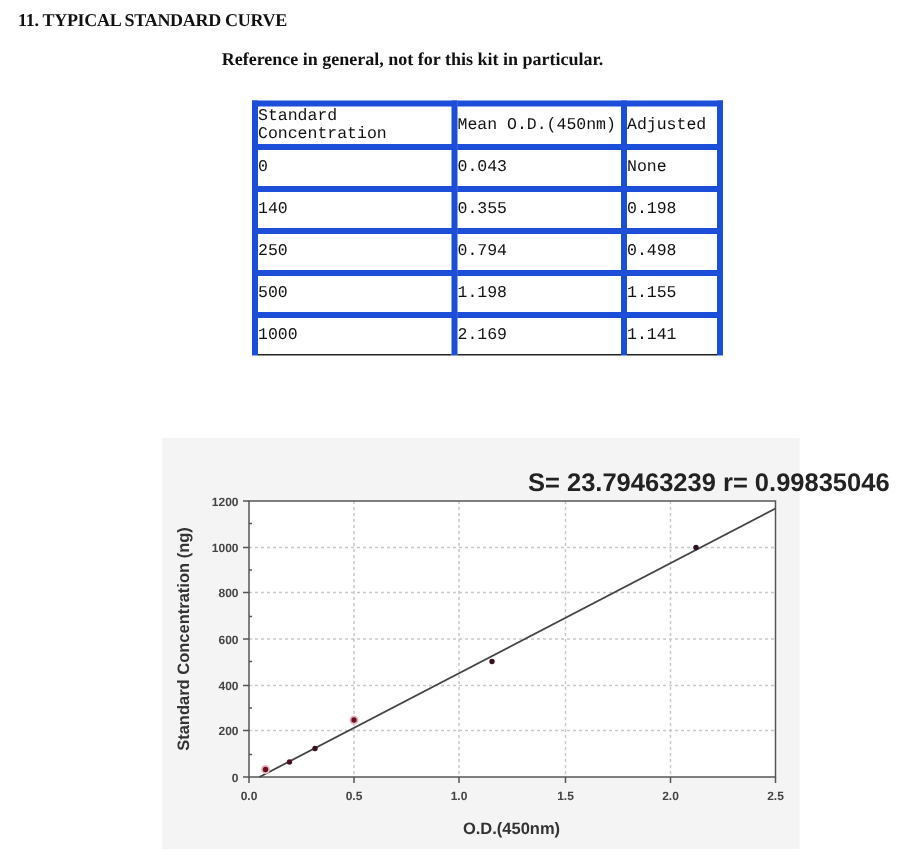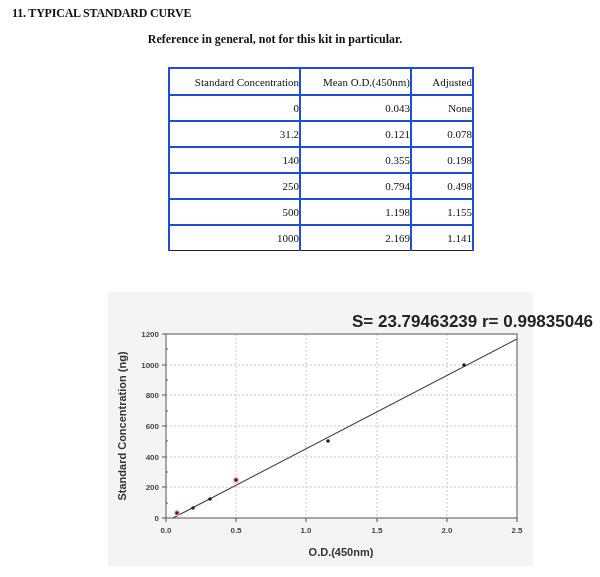--- a/index.html
+++ b/index.html
@@ -1,20 +1,20 @@
 <!DOCTYPE html>
 <html><head>
 <meta charset="utf-8">
 <style>
   html, body { margin: 0; padding: 0; background: #ffffff; }
   body { width: 600px; height: 577px; position: relative; overflow: hidden; font-family: "Liberation Serif", serif; color: #111; }
   .section-title { position: absolute; left: 12px; top: 6px; font-weight: bold; font-size: 12px; letter-spacing: -0.2px; }
   .subtitle { position: absolute; left: 0; width: 512px; text-align: center; top: 32px; font-weight: bold; font-size: 12px; padding-left: 38px; box-sizing: border-box; }
   table.std { position: absolute; left: 168px; top: 67px; border-collapse: collapse; font-size: 11px; }
-  table.std td, table.std th { border: 2px solid #1d4ed8; height: 24px; padding: 0; text-align: right; font-weight: normal; }
+  table.std td, table.std th { border: 4px solid #1d4ed8; height: 24px; padding: 0; text-align: left; font-weight: normal; font-family: Liberation Mono, monospace; }
   table.std th { height: 25px; }
   table.std tr:last-child td { border-bottom: 1px solid #222; }
   .c1 { width: 129px; } .c2 { width: 109px; } .c3 { width: 60px; }
   .chart-panel { position: absolute; left: 108px; top: 292px; width: 425px; height: 274px; background: #f4f4f4; }
   .eq { position: absolute; left: 352px; top: 312px; font-family: "Liberation Sans", sans-serif; font-size: 17px; color: #222; font-weight: bold; }
   svg.plot { position: absolute; left: 0; top: 0; }
   .tick { font-family: "Liberation Sans", sans-serif; font-size: 8px; font-weight: bold; fill: #444; }
   .axis-label { font-family: "Liberation Sans", sans-serif; font-size: 11px; font-weight: bold; fill: #333; }
 </style>
 </head>
@@ -27,25 +27,20 @@
   <tbody>
       <tr>
     <th class="c1">Standard Concentration</th>
     <th class="c2">Mean O.D.(450nm)</th>
     <th class="c3">Adjusted</th>
   </tr>
   <tr>
     <td>0</td>
     <td>0.043</td>
     <td>None</td>
-  </tr>
-  <tr>
-    <td>31.2</td>
-    <td>0.121</td>
-    <td>0.078</td>
   </tr>
   <tr>
     <td>140</td>
     <td>0.355</td>
     <td>0.198</td>
   </tr>
   <tr>
     <td>250</td>
     <td>0.794</td>
     <td>0.498</td>

